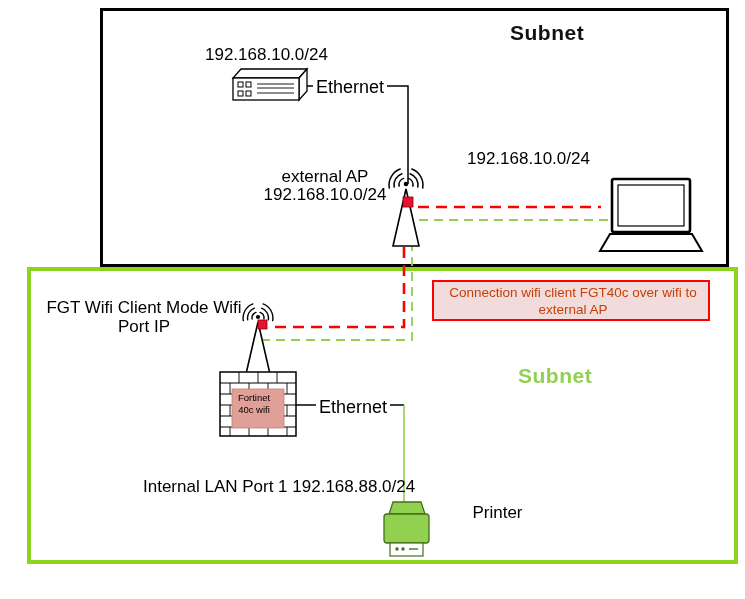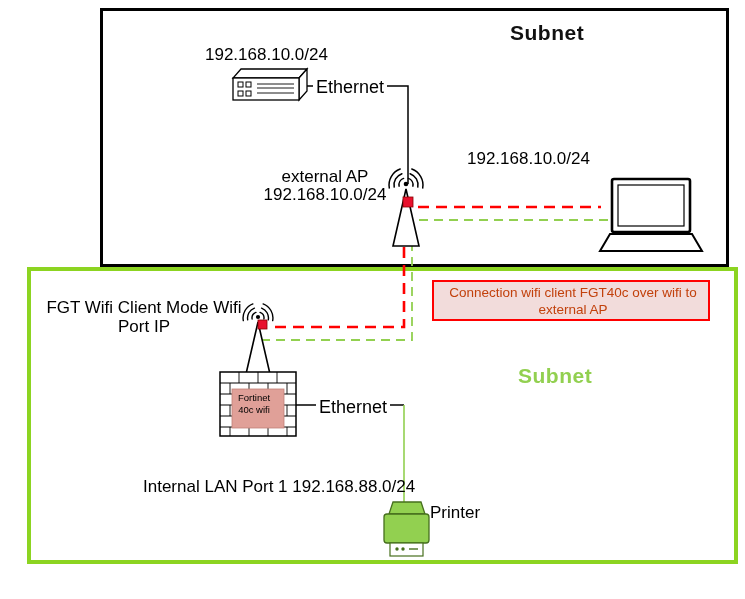--- a/index.html
+++ b/index.html
@@ -35,21 +35,21 @@
     border:2px solid #FF0000;background:#F2DCDB;color:#c2410c;
     font-size:13.5px;line-height:17px;text-align:center;padding:2px 2px 1px 6px;z-index:3;
   }
   .fgt-lbl{left:29px;top:298px;width:230px;text-align:center;line-height:19px;}
   .fw-lbl{
     left:231px;top:392px;width:46px;text-align:center;
     font-size:9.5px;line-height:12px;z-index:3;
   }
   .eth-bottom{left:316px;top:397px;}
   .lan-lbl{left:143px;top:441px;margin-top:38px;}
-  .printer-lbl{left:430px;top:503px;width:135px;text-align:left;line-height:19px;}
+  .printer-lbl{left:430px;top:503px;width:135px;text-align:center;line-height:19px;}
 </style>
 </head>
 <body>
 
 <div id="stage">
 
   <div class="abs frame-black"></div>
   <div class="abs frame-green"></div>
 
   <svg class="abs layer lines" viewBox="0 0 745 599">

